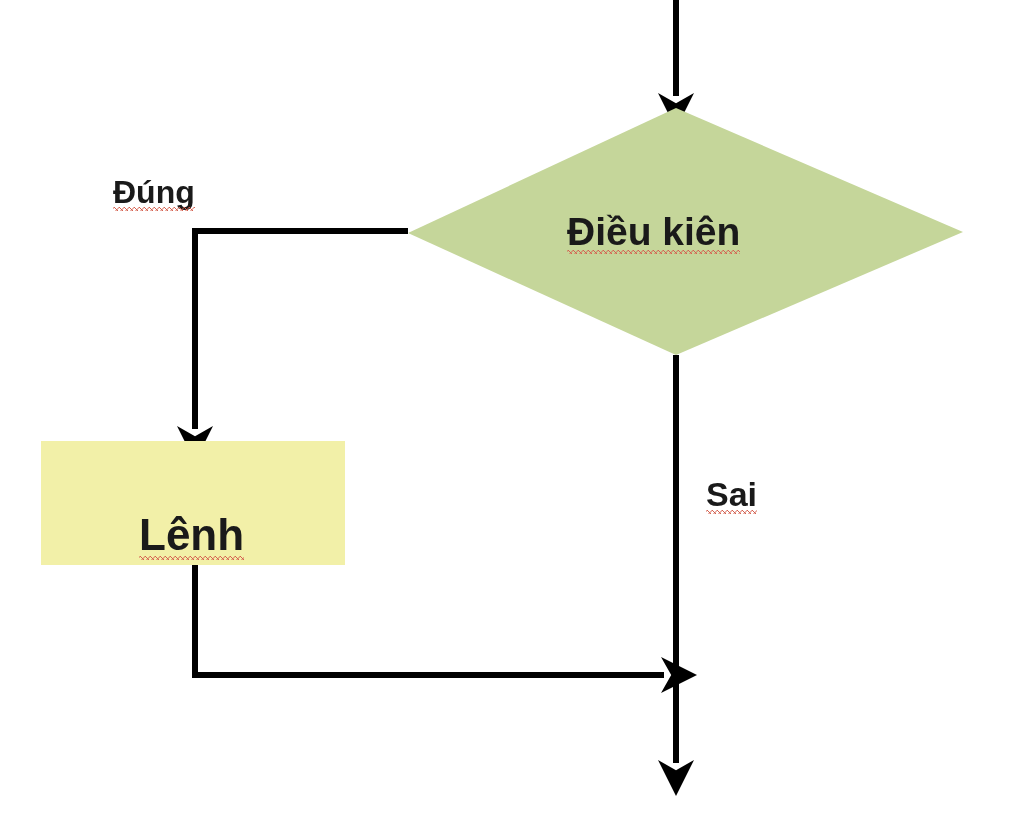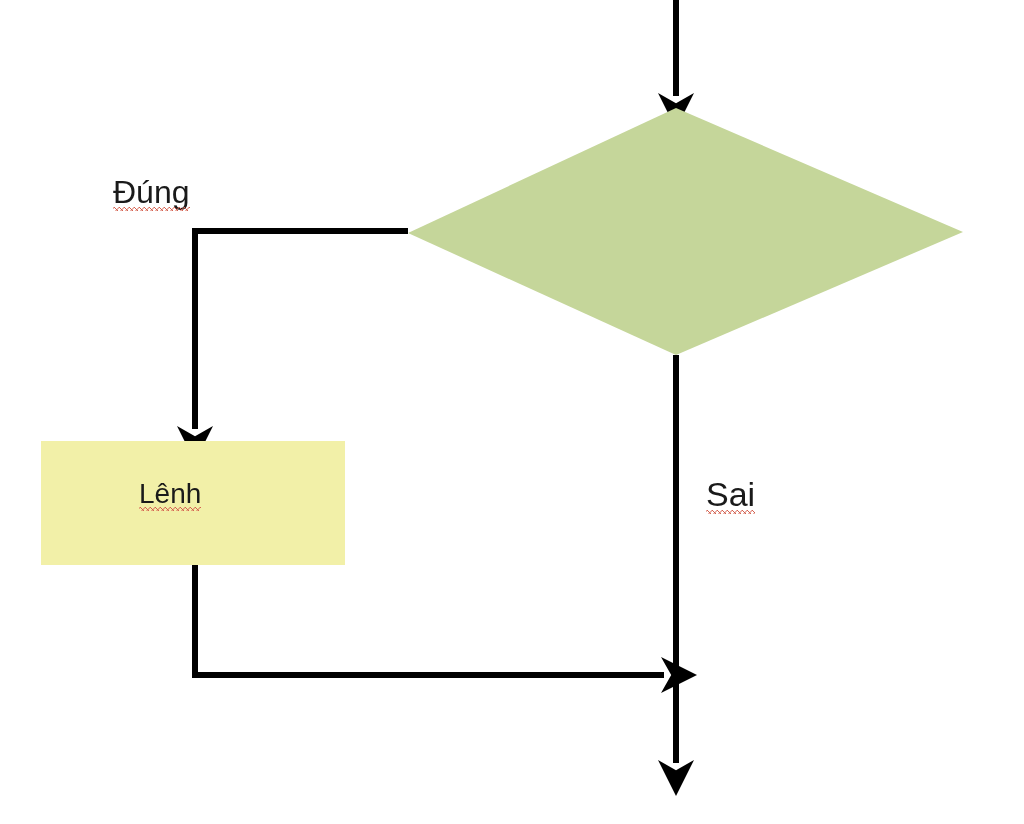--- a/index.html
+++ b/index.html
@@ -22,21 +22,21 @@
     left: 0;
     top: 0;
     width: 1024px;
     height: 824px;
   }
   .node-label {
     position: absolute;
     white-space: nowrap;
     color: #1a1a1a;
     font-family: "Liberation Sans", sans-serif;
-    font-weight: 400;
+    font-weight: 700;
     line-height: 1;
   }
   
   .spellcheck {
     position: relative;
     display: inline-block;
     padding-bottom: 3px;
   }
   .spellcheck::after {
     content: "";
@@ -52,22 +52,22 @@
     background-repeat: repeat-x;
     background-position: 0 0, 2.5px 0;
   }
   #label-condition {
     left: 567px;
     top: 212px;
     font-size: 39px;
   }
   #label-statement {
     left: 139px;
-    top: 480px;
-    font-size: 28px;
+    top: 513px;
+    font-size: 44px;
   }
   #label-true {
     left: 113px;
     top: 176px;
     font-size: 32px;
   }
   #label-false {
     left: 706px;
     top: 477px;
     font-size: 34px;
@@ -92,20 +92,23 @@
 
     <path d="M 408 231 L 195 231 L 195 429" stroke="#000000" stroke-width="6" fill="none" stroke-linecap="butt" stroke-linejoin="miter" marker-end="url(#arrow)"></path>
 
     <rect x="41" y="441" width="304" height="124" fill="#f2f0a8" stroke="none"></rect>
 
     <path d="M 195 565 L 195 675 L 664 675" stroke="#000000" stroke-width="6" fill="none" stroke-linecap="butt" stroke-linejoin="miter" marker-end="url(#arrow)"></path>
 
     <path d="M 676 355 L 676 763" stroke="#000000" stroke-width="6" fill="none" marker-end="url(#arrow)"></path>
   </svg>
 
+  <div class="node-label" id="label-condition">
+    <span class="spellcheck">Điều kiên</span>
+  </div>
 
   <div class="node-label" id="label-statement">
     <span class="spellcheck">Lênh</span>
   </div>
 
   <div class="node-label" id="label-true">
     <span class="spellcheck">Đúng</span>
   </div>
 
   <div class="node-label" id="label-false">

